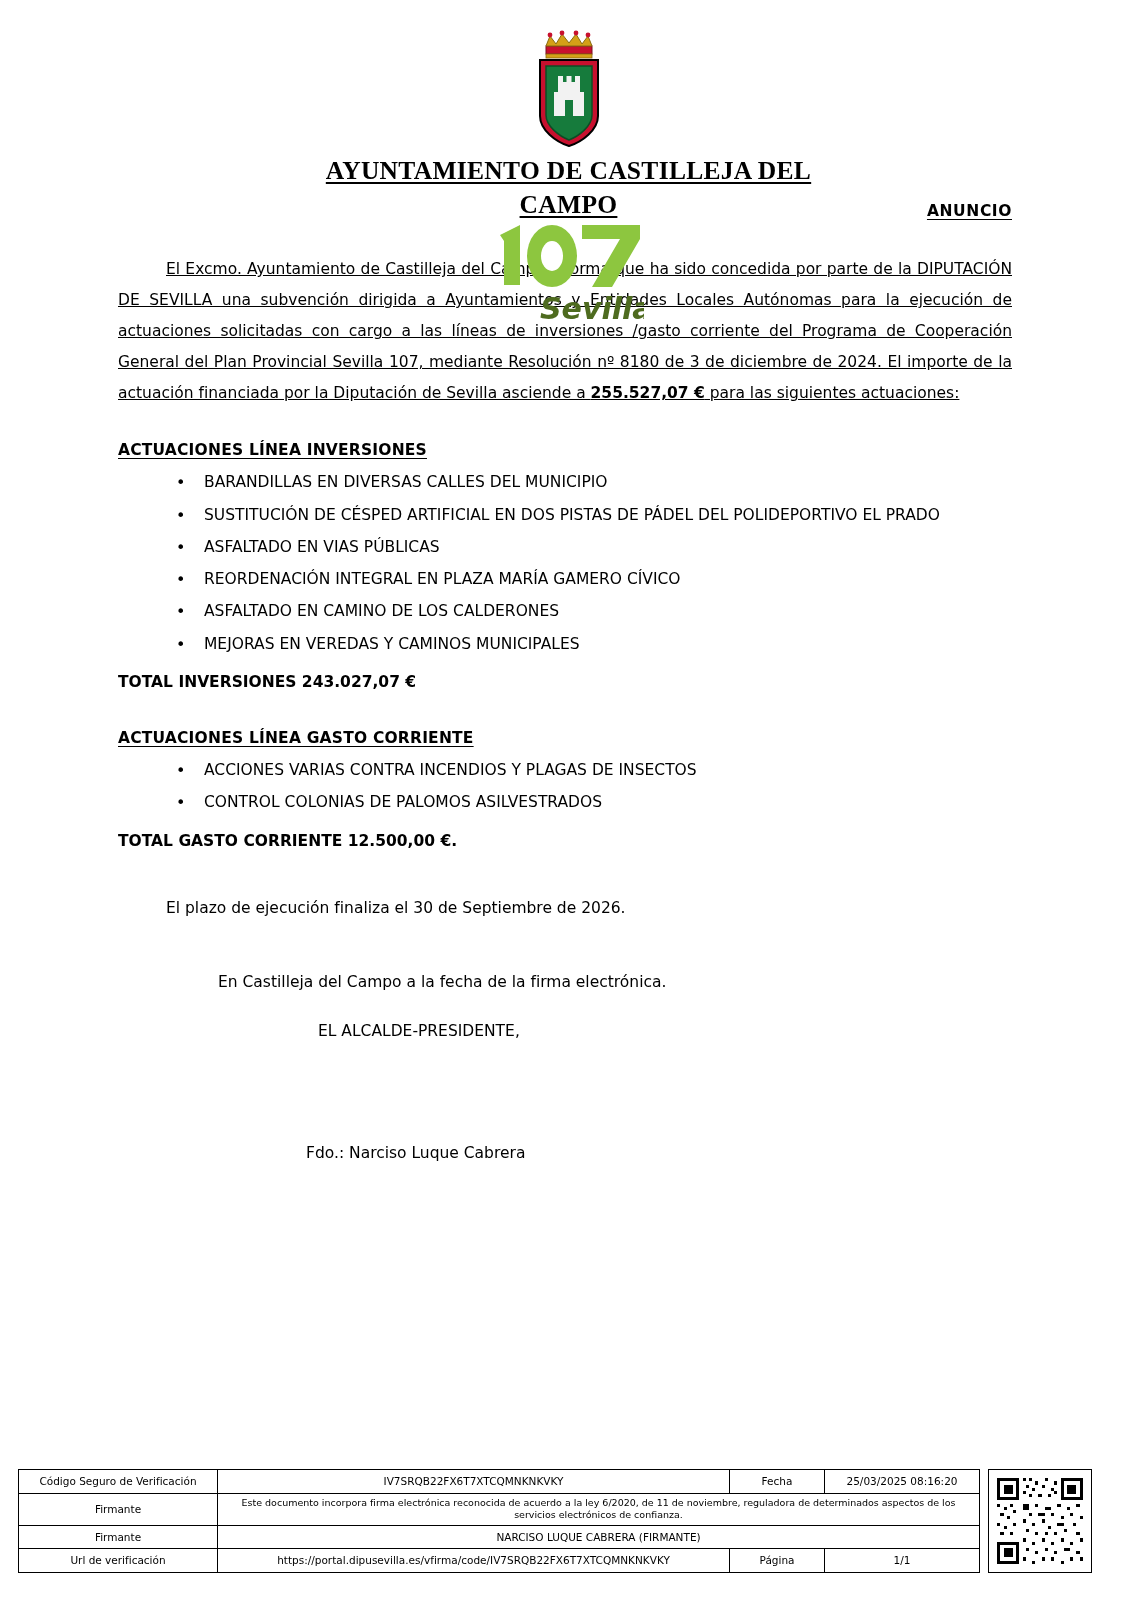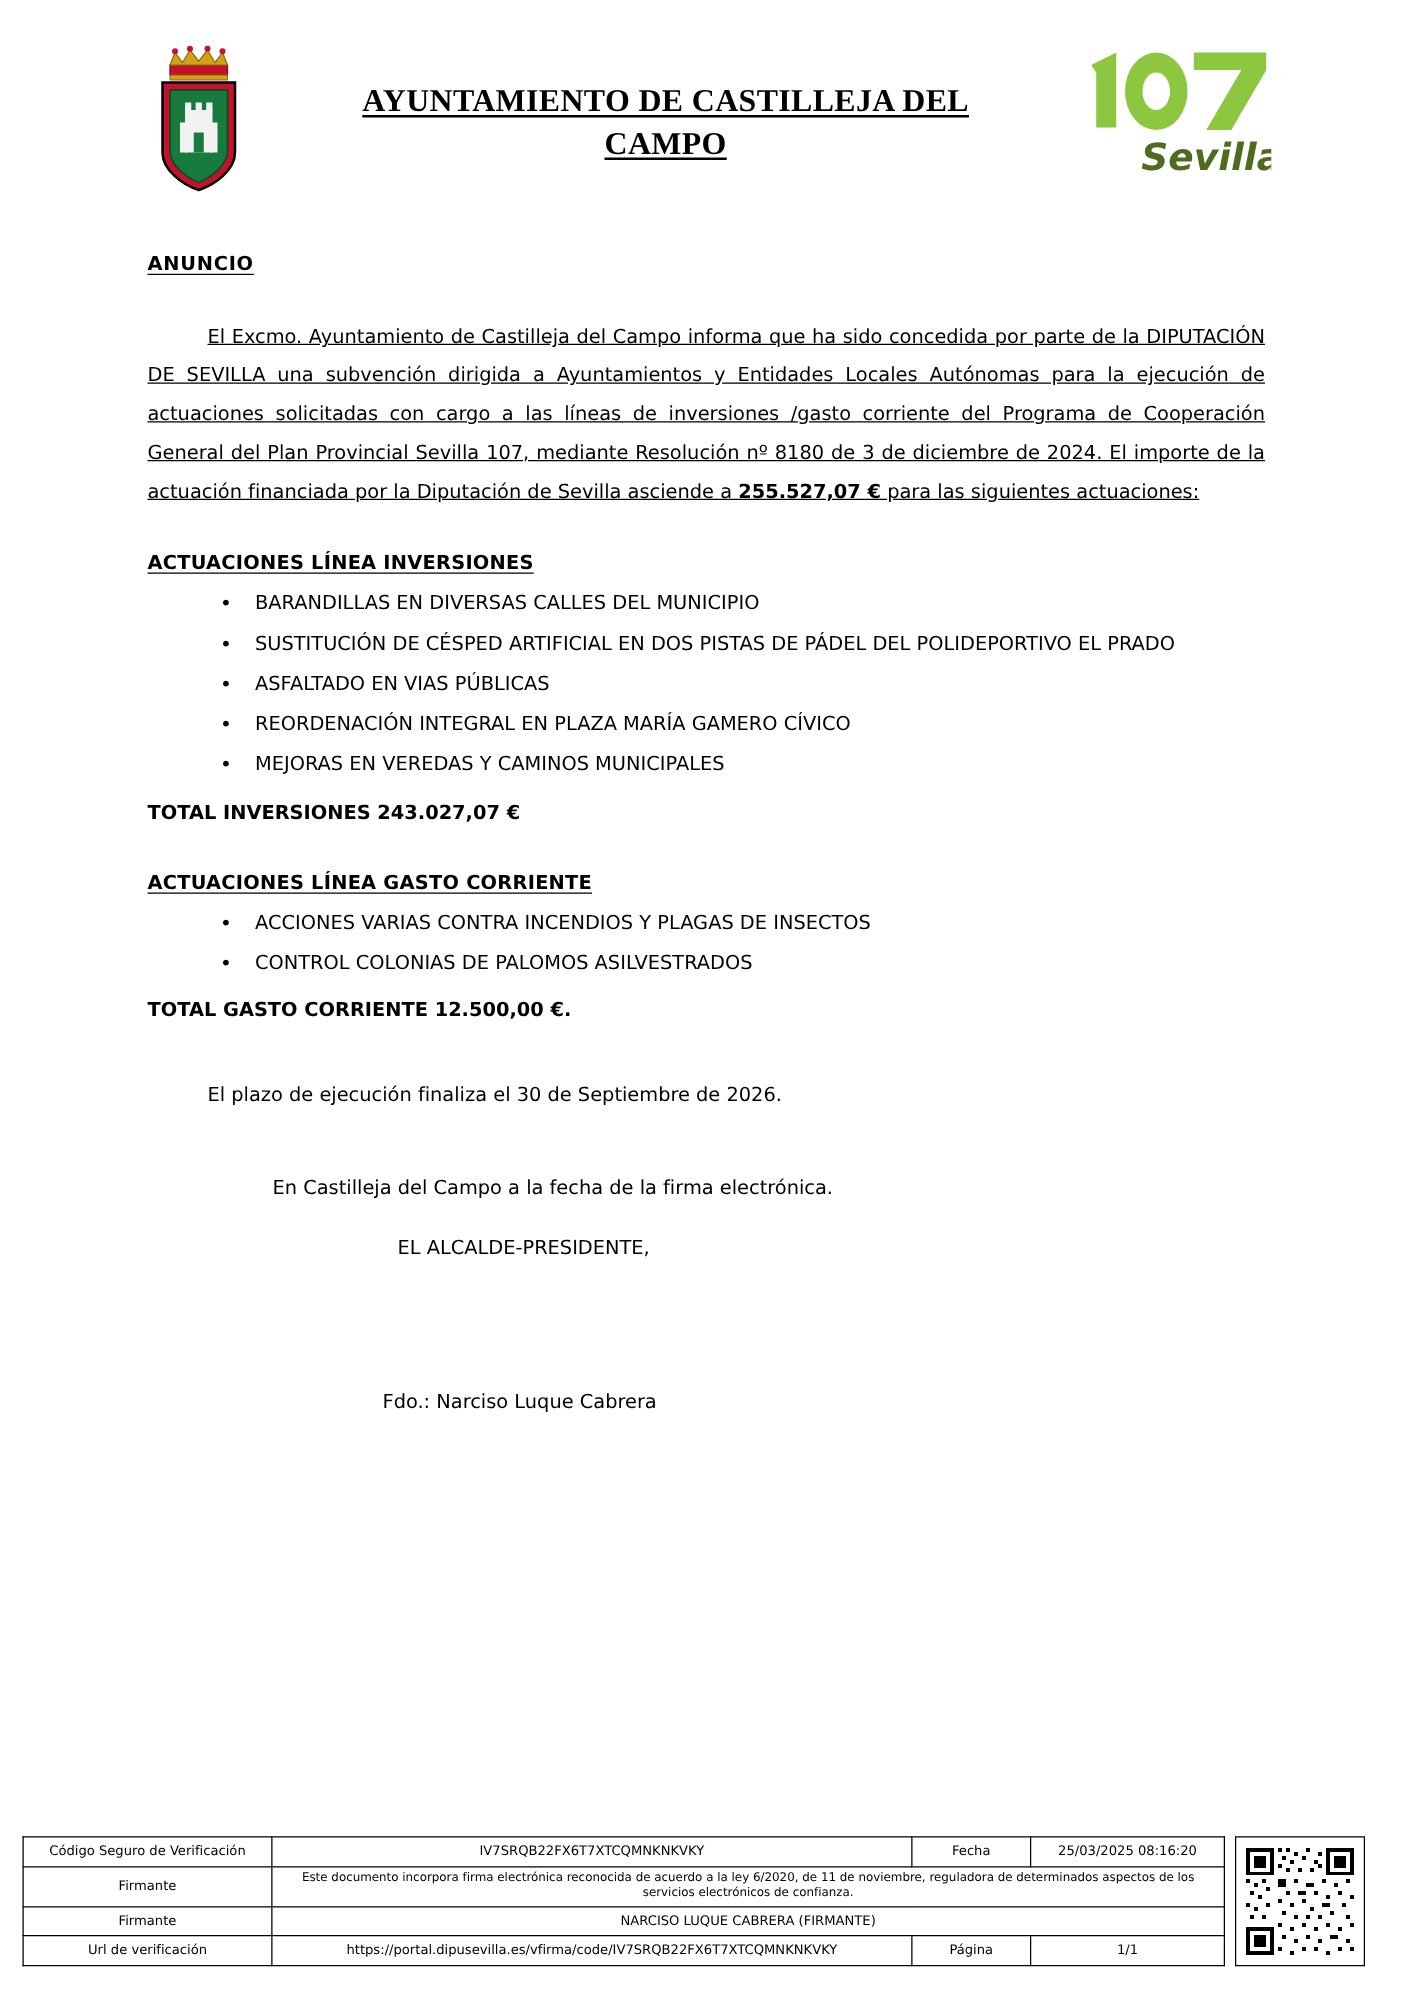--- a/index.html
+++ b/index.html
@@ -24,20 +24,21 @@
   }
 
   
   .header {
     display: flex;
     align-items: center;
     justify-content: space-between;
     padding: 30px 110px 0 120px;
     box-sizing: border-box;
     height: 160px;
+    flex-direction: column;
   }
   .crest {
     width: 78px;
     height: 118px;
     flex: 0 0 78px;
     position: relative;
   }
   .crest svg { display: block; }
 
   .header-title {
@@ -64,21 +65,21 @@
   }
 
   
   .content {
     padding: 0 115px 0 118px;
     box-sizing: border-box;
     font-size: 15.5px;
     line-height: 1.95;
   }
   .anuncio-title {
-    text-align: left;
+    text-align: right;
     font-weight: bold;
     font-size: 15.5px;
     letter-spacing: 0.6px;
     margin-top: 36px;
     margin-bottom: 28px;
   }
   .anuncio-title span {
     text-decoration: underline;
     text-underline-offset: 3px;
   }
@@ -259,20 +260,21 @@
 
     <div class="section-head">
       <span>ACTUACIONES LÍNEA INVERSIONES</span>
     </div>
 
     <ul class="items">
       <li>BARANDILLAS EN DIVERSAS CALLES DEL MUNICIPIO</li>
       <li>SUSTITUCIÓN DE CÉSPED ARTIFICIAL EN DOS PISTAS DE PÁDEL DEL POLIDEPORTIVO EL PRADO</li>
       <li>ASFALTADO EN VIAS PÚBLICAS</li>
       <li>REORDENACIÓN INTEGRAL EN PLAZA MARÍA GAMERO CÍVICO</li>
+      <li>ASFALTADO EN CAMINO DE LOS CALDERONES</li>
       <li>MEJORAS EN VEREDAS Y CAMINOS MUNICIPALES</li>
     </ul>
 
     <div class="total-line">TOTAL INVERSIONES 243.027,07 €</div>
 
     <div class="section-head">
       <span>ACTUACIONES LÍNEA GASTO CORRIENTE</span>
     </div>
 
     <ul class="items">

